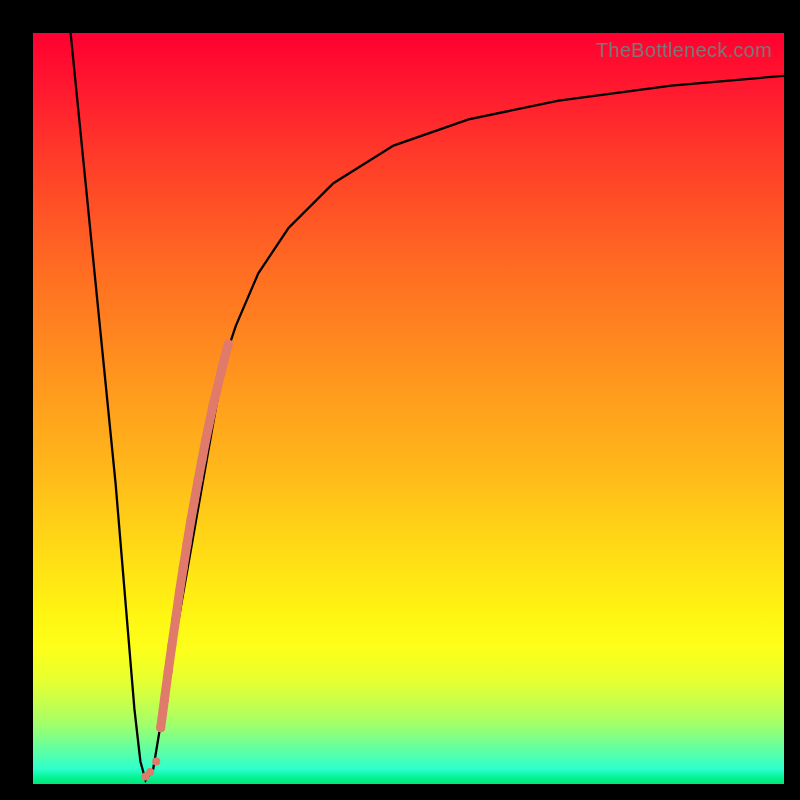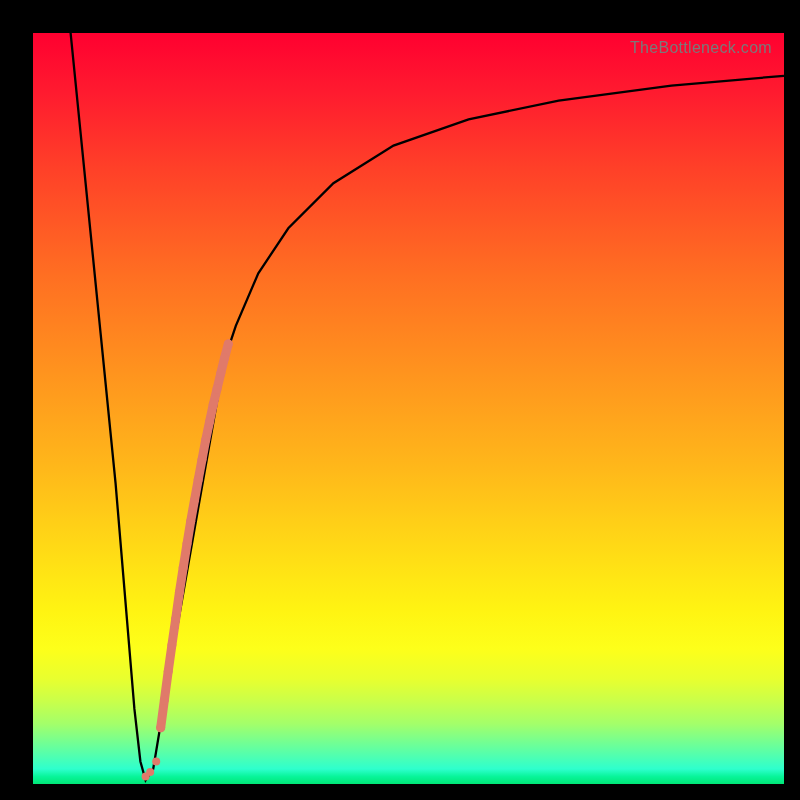--- a/index.html
+++ b/index.html
@@ -42,21 +42,21 @@
       #2effcd 98%,
       #08f59a 99%,
       #00e676 100%);
     overflow: hidden;
   }
   .watermark {
     position: absolute;
     top: 6px;
     right: 12px;
     color: #7a7a7a;
-    font-size: 16px;
+    font-size: 20px;
     letter-spacing: 0.3px;
     z-index: 10;
     user-select: none;
   }
   svg.curve {
     position: absolute;
     left: 0; top: 0;
     width: 751px;
     height: 751px;
     overflow: visible;

